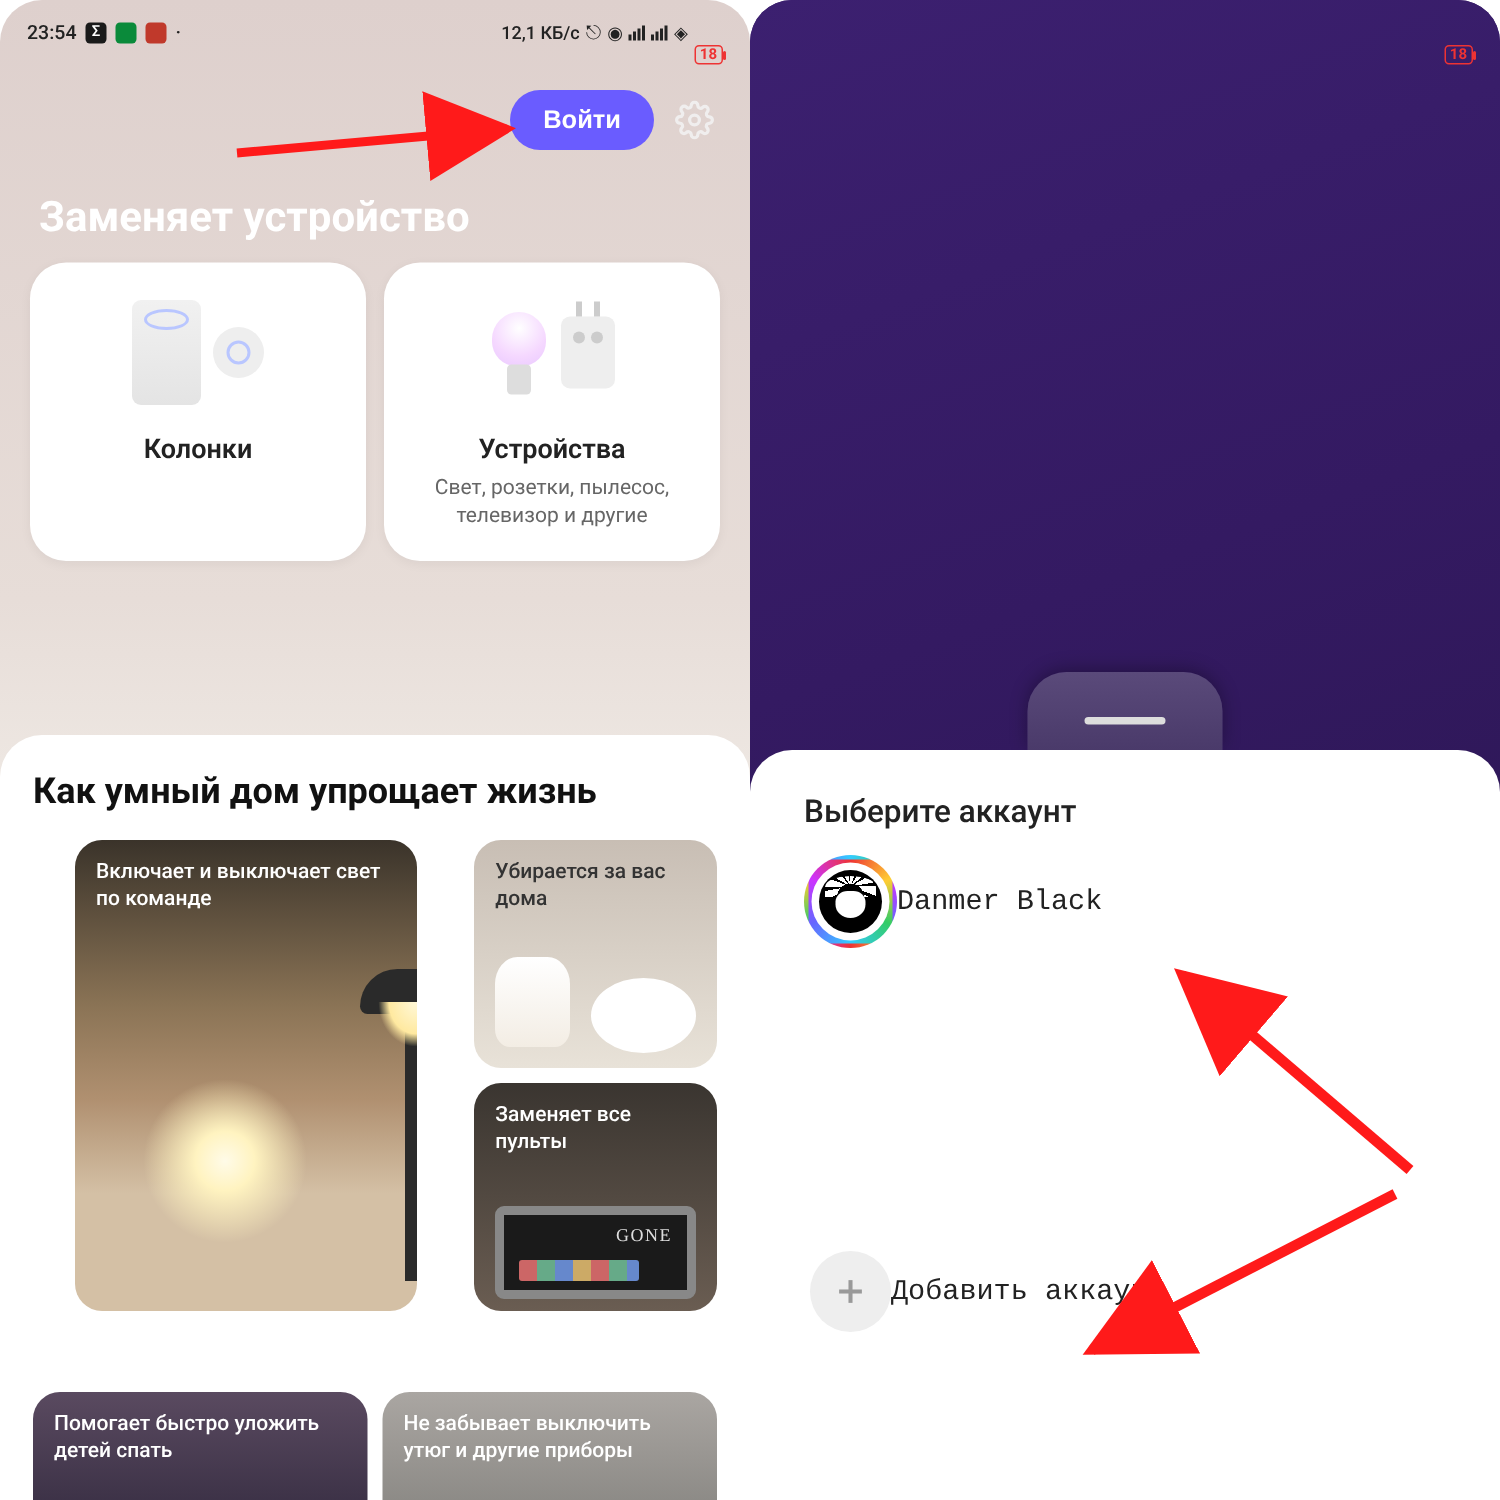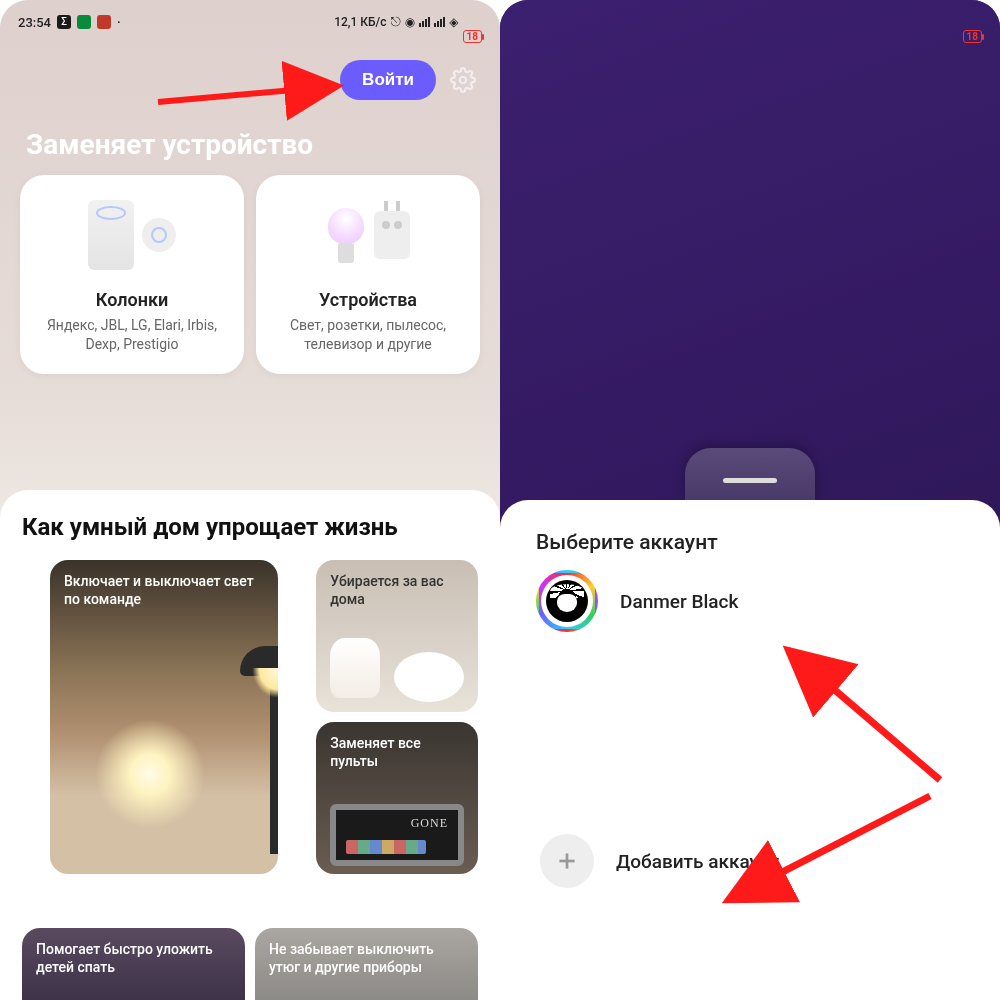--- a/index.html
+++ b/index.html
@@ -108,21 +108,21 @@
   .arrow{position:absolute;pointer-events:none;}
   .arrow svg{overflow:visible;}
 
   
   .phone-right { background:#3a1e6a; border-top-left-radius:28px;border-top-right-radius:28px; }
   .purple-bg{position:absolute;inset:0;background:linear-gradient(160deg,#3c2070 0%,#341a62 40%,#2d1756 70%,#3a1e6a 100%);}
   .home-indicator{position:absolute;left:50%;top:448px;transform:translateX(-50%);width:130px;height:52px;background:linear-gradient(#5a4a7a,#4a3a6a);border-radius:26px 26px 0 0;box-shadow:0 -2px 12px rgba(0,0,0,.3);}
   .home-indicator::after{content:"";position:absolute;left:50%;top:30px;transform:translateX(-50%);width:54px;height:5px;background:#ddd;border-radius:3px;}
   .sheet-right{position:absolute;left:0;right:0;bottom:0;top:500px;background:#fff;border-radius:28px 28px 0 0;padding:30px 36px;}
   .sheet-title{font-size:21px;font-weight:500;color:#222;}
-  .acct-row{display:flex;align-items:center;gap:22px;padding:16px 0;cursor:pointer;}
+  .acct-row{display:flex;align-items:center;padding:16px 0;cursor:pointer;font-family:Liberation Mono, monospace;}
   .avatar{width:62px;height:62px;border-radius:50%;background:#fff;border:3px solid transparent;background-image:conic-gradient(#e33,#fc3,#3c6,#3cf,#66f,#c3f,#e33);padding:2px;position:relative;}
   .avatar-inner{width:100%;height:100%;border-radius:50%;background:#fff;display:flex;align-items:center;justify-content:center;}
   .skull{width:42px;height:42px;background:#000;border-radius:50%;position:relative;}
   .skull::before{content:"";position:absolute;top:4px;left:4px;right:4px;height:14px;background:repeating-conic-gradient(#fff 0 20deg,#000 20deg 30deg);border-radius:50% 50% 0 0;-webkit-mask:radial-gradient(circle at 50% 100%,transparent 40%,#000 41%);}
   .skull::after{content:"";position:absolute;top:14px;left:11px;width:20px;height:18px;background:#fff;border-radius:40% 40% 50% 50%;}
   .acct-name{font-size:19px;font-weight:500;color:#222;}
   .plus-circle{width:54px;height:54px;border-radius:50%;background:#eee;display:flex;align-items:center;justify-content:center;color:#888;margin-left:4px;}
   .plus-circle svg{width:26px;height:26px;}
   .add-row{margin-top:170px;}
 </style>
@@ -175,21 +175,20 @@
 
     <div class="h1-left">Заменяет устройство</div>
 
     <div class="cards-row">
       <div class="device-card">
         <div class="device-img">
           <div class="speaker-big"></div>
             <div class="speaker-small"></div>
         </div>
         <div class="card-title">Колонки</div>
-        <div class="card-sub">Яндекс, JBL, LG, Elari, Irbis, Dexp, Prestigio</div>
       </div>
       <div class="device-card">
         <div class="device-img">
           <div class="bulb"></div>
             <div class="plug"></div>
         </div>
         <div class="card-title">Устройства</div>
         <div class="card-sub">Свет, розетки, пылесос, телевизор и другие</div>
       </div>
     </div>

